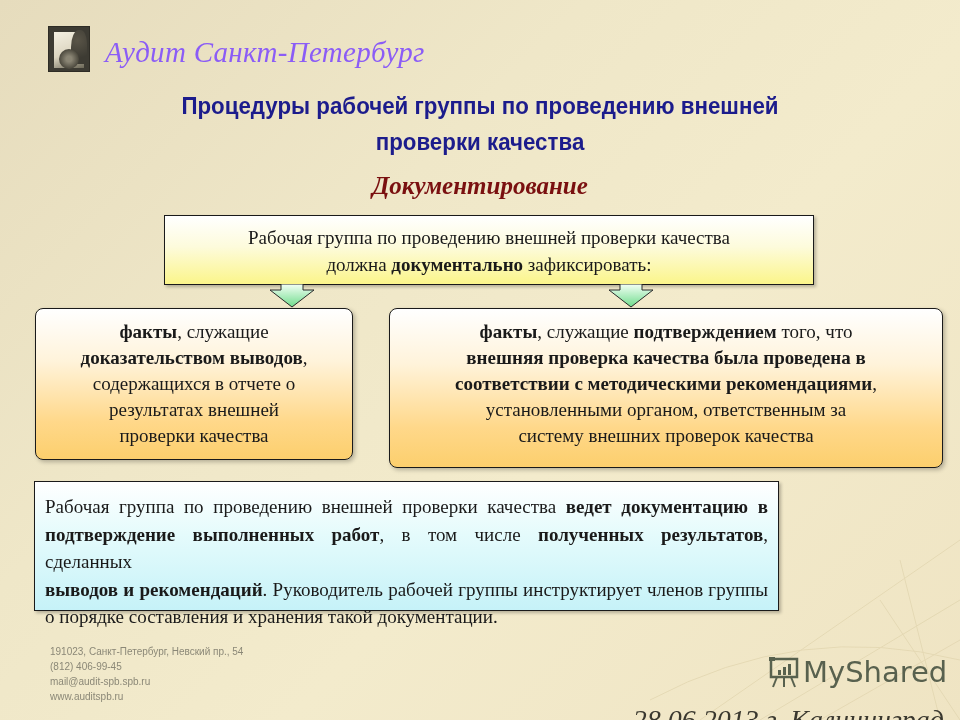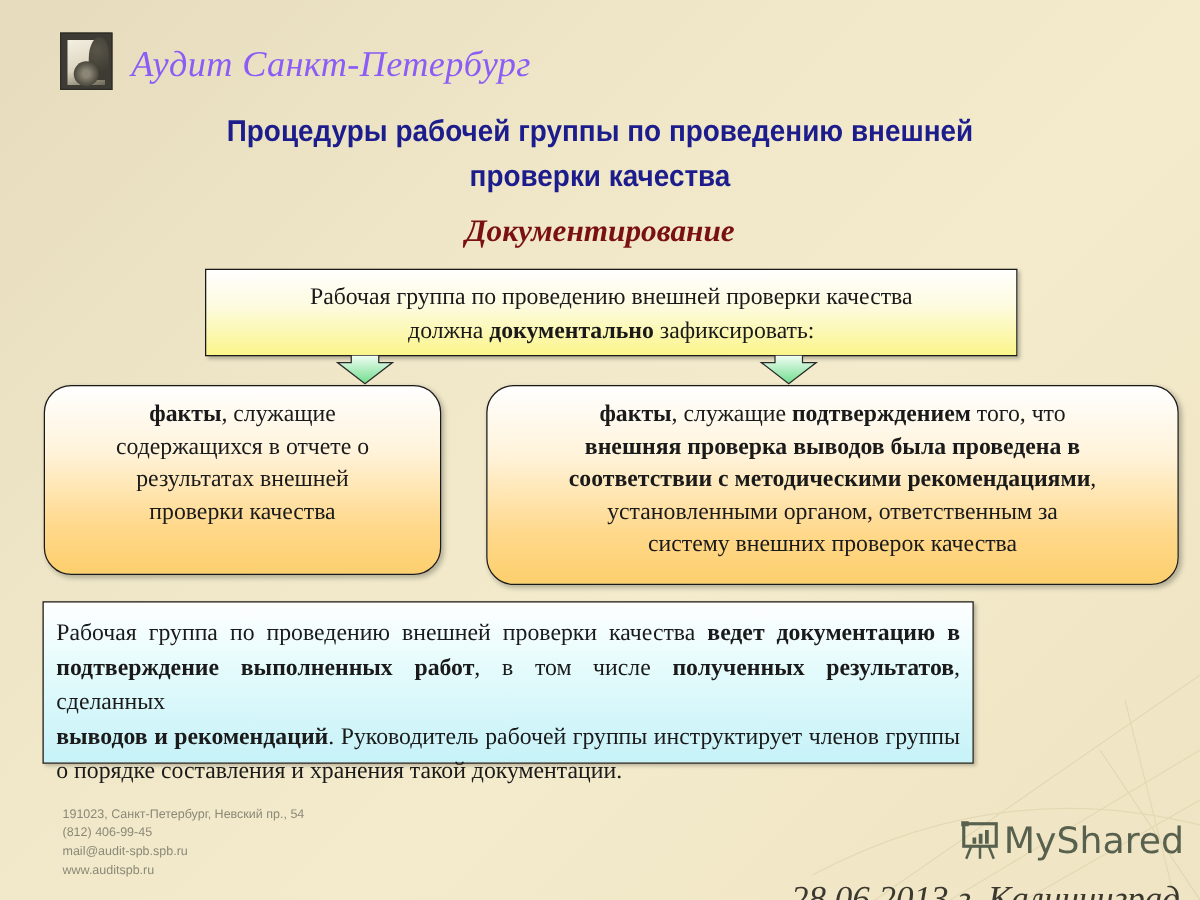--- a/index.html
+++ b/index.html
@@ -50,21 +50,21 @@
       position: absolute; left: 164px; top: 215px; width: 650px; height: 70px;
       border: 1.5px solid #1a1a1a;
       background: linear-gradient(180deg, #ffffff 0%, #fdfbdc 45%, #fbf58a 100%);
       text-align: center; font-size: 19px; line-height: 27px; padding-top: 8px;
       box-shadow: 2px 2px 3px rgba(0,0,0,0.25);
     }
     .arrow { position: absolute; width: 48px; height: 24px; }
     .arrow-left { left: 268px; top: 284px; }
     .arrow-right { left: 607px; top: 284px; }
     .card {
-      position: absolute; border: 1.5px solid #1a1a1a; border-radius: 22px;
+      position: absolute; border: 1.5px solid #1a1a1a; border-radius: 8px;
       background: linear-gradient(180deg, #ffffff 0%, #fff3da 35%, #ffd88a 75%, #fccf6d 100%);
       text-align: center; font-size: 19px; line-height: 26px;
       box-shadow: 2px 2px 4px rgba(0,0,0,0.25);
     }
     .card-left { left: 35px; top: 308px; width: 318px; height: 152px; padding-top: 10px; }
     .card-right { left: 389px; top: 308px; width: 554px; height: 160px; padding-top: 10px; text-align: center; }
     .bottom-box {
       position: absolute; left: 34px; top: 481px; width: 745px; height: 130px;
       border: 1.5px solid #1a1a1a;
       background: linear-gradient(180deg, #ffffff 0%, #e5fbfc 40%, #c6f2f8 100%);
@@ -138,28 +138,29 @@
       <linearGradient id="ag2" x1="0" y1="0" x2="0" y2="1">
         <stop offset="0" stop-color="#f4fff6"></stop>
         <stop offset="1" stop-color="#6fdc8c"></stop>
       </linearGradient>
     </defs>
   <polygon points="13,0 35,0 35,6 46,6 24,23 2,6 13,6" fill="url(#ag2)" stroke="#2a2a2a" stroke-width="1"></polygon>
 </svg>
 
 <div class="card card-left">
   <div><b>факты</b><span>, служащие</span></div>
+  <div><b>доказательством выводов</b><span>,</span></div>
   <div>содержащихся в отчете о</div>
   <div>результатах внешней</div>
   <div>проверки качества</div>
 </div>
 
 <div class="card card-right">
   <div><b>факты</b><span>, служащие </span><b>подтверждением</b><span> того, что</span></div>
-  <div><b>внешняя проверка выводов была проведена в</b></div>
+  <div><b>внешняя проверка качества была проведена в</b></div>
   <div><b>соответствии с методическими рекомендациями</b><span>,</span></div>
   <div>установленными органом, ответственным за</div>
   <div>систему внешних проверок качества</div>
 </div>
 
 <div class="bottom-box">
   <span class="line"><span>Рабочая группа по проведению внешней проверки качества </span><b>ведет документацию в</b></span>
   <span class="line"><b>подтверждение выполненных работ</b><span>, в том числе </span><b>полученных результатов</b><span>, сделанных</span></span>
   <span class="line"><b>выводов и рекомендаций</b><span>. Руководитель рабочей группы инструктирует членов группы</span></span>
   <span class="line last">о порядке составления и хранения такой документации.</span>

